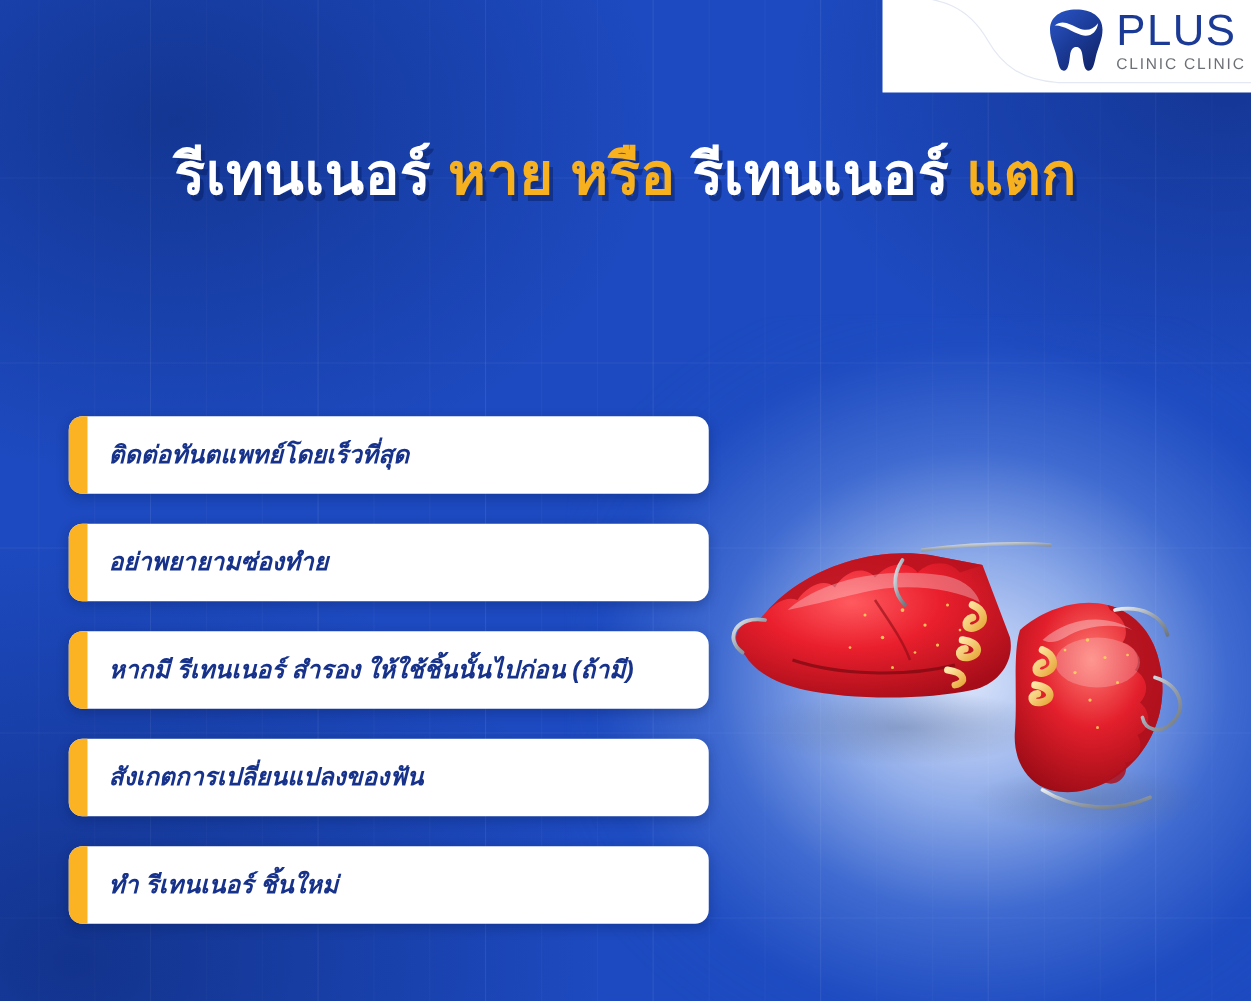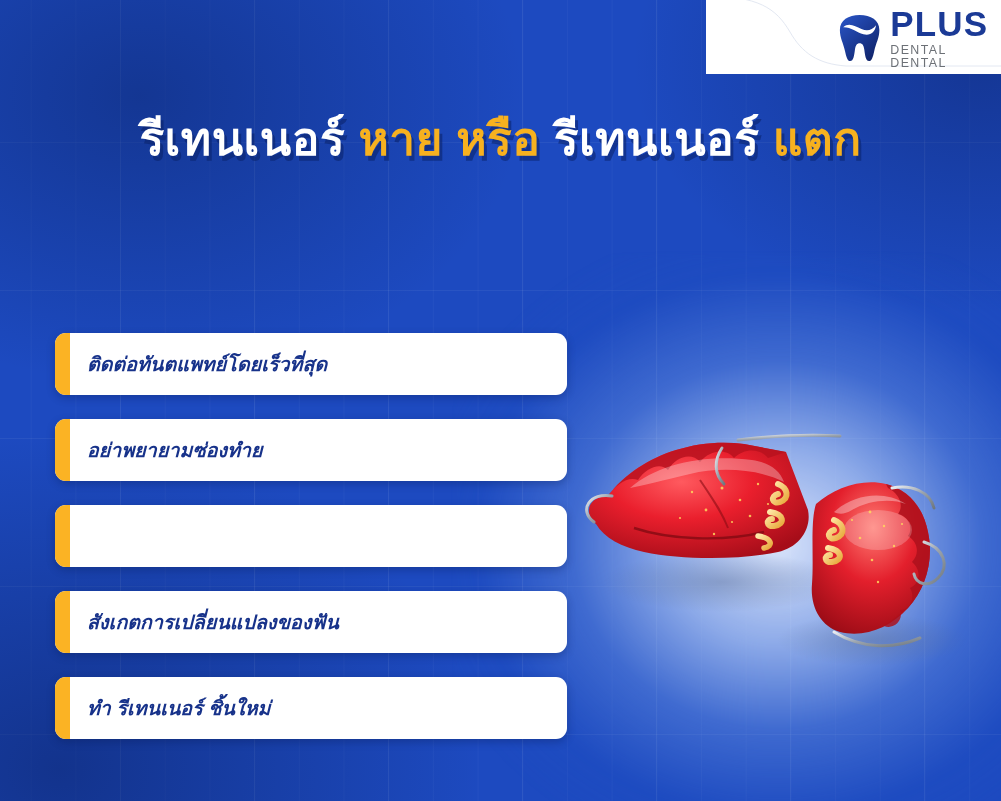--- a/index.html
+++ b/index.html
@@ -75,21 +75,21 @@
     position: absolute;
     left: 838px; top: 6px;
     display: flex;
     align-items: center;
     gap: 9px;
   }
   .logo-tooth { width: 46px; height: 52px; display: block; }
   .logo-text { line-height: 1; padding-top: 2px; }
   .logo-title {
     font-size: 35px;
-    font-weight: 700;
+    font-weight: 400;
     letter-spacing: 1.2px;
     color: #1b3a96;
     line-height: .92;
     font-family: "Liberation Sans", sans-serif;
   }
   .logo-sub {
     font-size: 12.4px;
     font-weight: 400;
     letter-spacing: 1.45px;
     color: #6c7076;
@@ -312,39 +312,40 @@
       </defs>
       <path d="M23 1.5 C11 1.5 2 7 2 17.5 C2 26 5.5 31 7.5 40 C8.8 46 10 50.5 13 50.5
                C16.4 50.5 17.2 45 18 38.5 C18.6 33.6 20.3 31.5 23 31.5
                C25.7 31.5 27.4 33.6 28 38.5 C28.8 45 29.6 50.5 33 50.5
                C36 50.5 37.2 46 38.5 40 C40.5 31 44 26 44 17.5 C44 7 35 1.5 23 1.5 Z" fill="url(#tg)"></path>
       <path d="M5.5 14.5 C12 9 18 13.5 25 16.5 C31 19 36 18 40.5 12.5
                C39.5 20 34 24 27 22 C20 20 13 14 5.5 14.5 Z" fill="#ffffff"></path>
     </svg>
     <div class="logo-text">
       <div class="logo-title">PLUS</div>
-      <div class="logo-sub">DENTAL DENTAL</div>
+      <div class="logo-sub">CLINIC CLINIC</div>
     </div>
   </div>
 
   <div class="headline">
     <div class="hl-line1" id="hl1"><span class="seg">รีเทนเนอร์ </span><span class="seg hl-accent">หาย</span><span class="seg"> </span><span class="seg hl-accent">หรือ</span><span class="seg"> รีเทนเนอร์ </span><span class="seg hl-accent">แตก</span></div>
   </div>
 
   <div class="cards" id="cards">
       <div class="card">
         <div class="card-accent"></div>
         <div class="card-label">ติดต่อทันตแพทย์โดยเร็วที่สุด</div>
       </div>
       <div class="card">
         <div class="card-accent"></div>
         <div class="card-label">อย่าพยายามซ่องทำย</div>
       </div>
       <div class="card">
         <div class="card-accent"></div>
+        <div class="card-label">หากมี รีเทนเนอร์ สำรอง ให้ใช้ชิ้นนั้นไปก่อน (ถ้ามี)</div>
       </div>
       <div class="card">
         <div class="card-accent"></div>
         <div class="card-label">สังเกตการเปลี่ยนแปลงของฟัน</div>
       </div>
       <div class="card">
         <div class="card-accent"></div>
         <div class="card-label">ทำ รีเทนเนอร์ ชิ้นใหม่</div>
       </div>
     </div>

